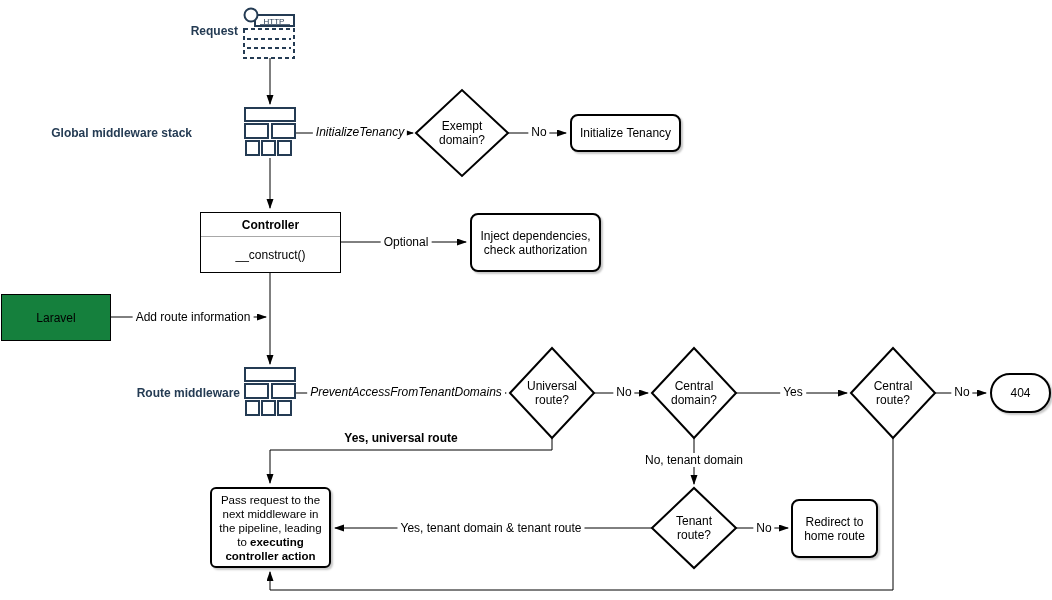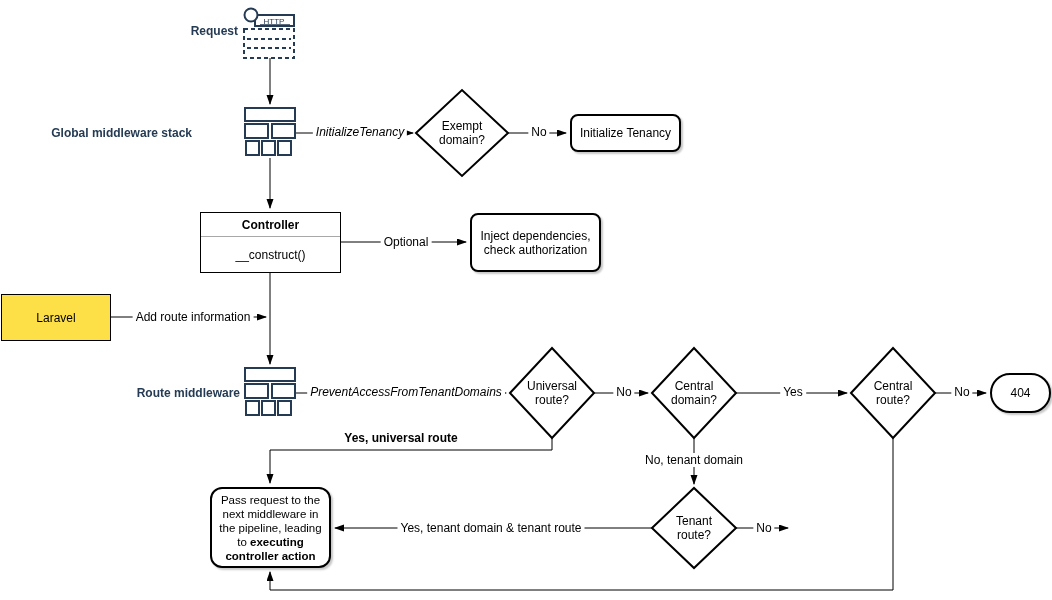--- a/index.html
+++ b/index.html
@@ -64,21 +64,21 @@
     align-items: center;
     justify-content: center;
     text-align: center;
     font-size: 12px;
     line-height: 14px;
     color: #000000;
     padding: 2px 4px;
   }
   .plainbox {
     position: absolute;
-    background: #fde047;
+    background: #15803d;
     border: 1px solid #000000;
     display: flex;
     align-items: center;
     justify-content: center;
     text-align: center;
     font-size: 12px;
     color: #000000;
   }
   .uml-box {
     position: absolute;
@@ -99,21 +99,21 @@
   .uml-body {
     flex: 1;
     display: flex;
     align-items: center;
     justify-content: center;
     font-size: 12px;
   }
   .pass-box {
     font-size: 11.5px;
     line-height: 14px;
-    border-radius: 12px;
+    border-radius: 6px;
   }
   .icon-svg { position: absolute; }
 </style>
 </head>
 <body>
 
 <div class="canvas">
 
   <svg class="wires">
     <defs>
@@ -195,20 +195,21 @@
 
   <div class="node-text" style="left:462px; top:133px; width:60px;">Exempt domain?</div>
   <div class="node-text" style="left:552px; top:393px; width:60px;">Universal route?</div>
   <div class="node-text" style="left:694px; top:393px; width:55px;">Central domain?</div>
   <div class="node-text" style="left:893px; top:393px; width:50px;">Central route?</div>
   <div class="node-text" style="left:694px; top:528px; width:48px;">Tenant route?</div>
 
   <div class="rbox" style="left:470px; top:213px; width:131px; height:59px;">Inject dependencies, check authorization</div>
   <div class="rbox" style="left:570px; top:114px; width:111px; height:38px;">Initialize Tenancy</div>
   <div class="rbox" style="left:990px; top:373px; width:61px; height:40px; border-radius:20px;">404</div>
+  <div class="rbox" style="left:791px; top:499px; width:87px; height:59px;">Redirect to home route</div>
   <div class="rbox pass-box" style="left:210px; top:487px; width:121px; height:81px;">
     <div>
       <span>Pass request to the next middleware in the pipeline, leading to </span><b>executing controller action</b>
     </div>
   </div>
 
   <div class="uml-box" style="left:200px; top:212px; width:141px; height:61px;">
     <div class="uml-head">Controller</div>
     <div class="uml-body">__construct()</div>
   </div>

